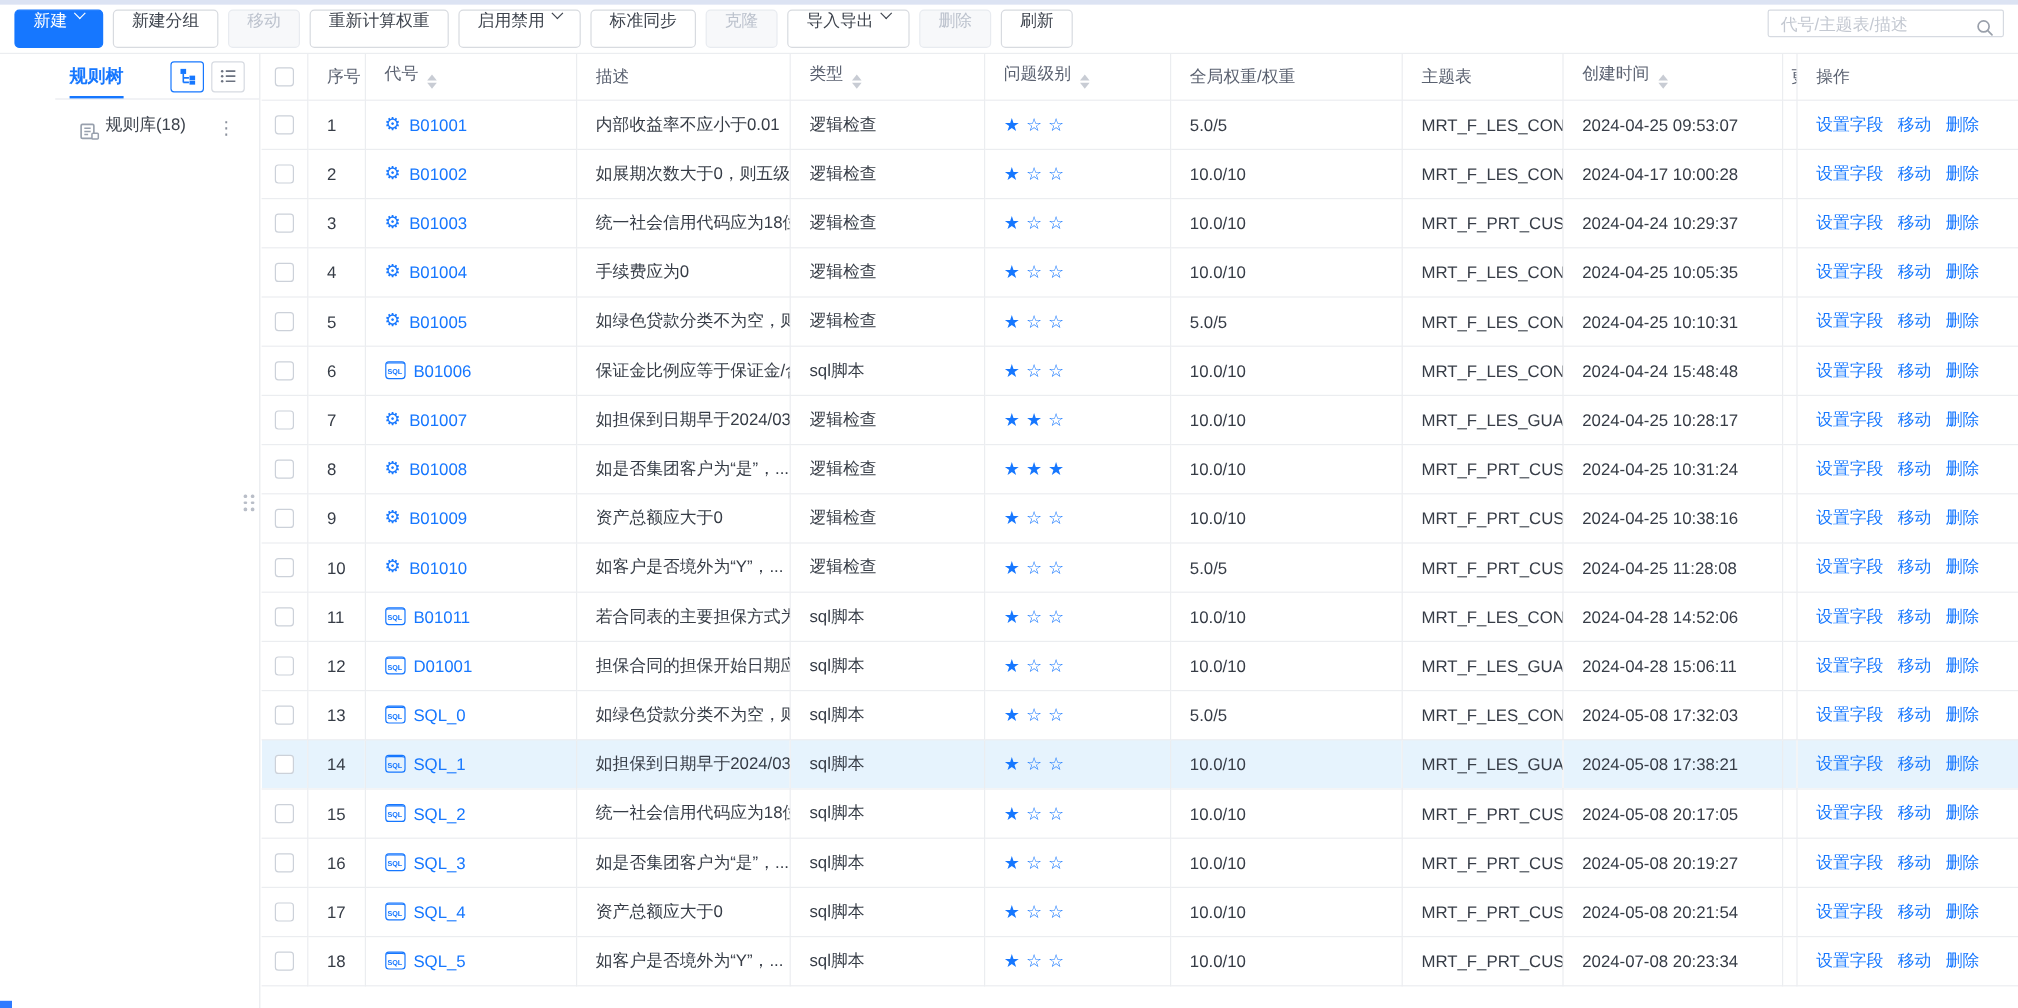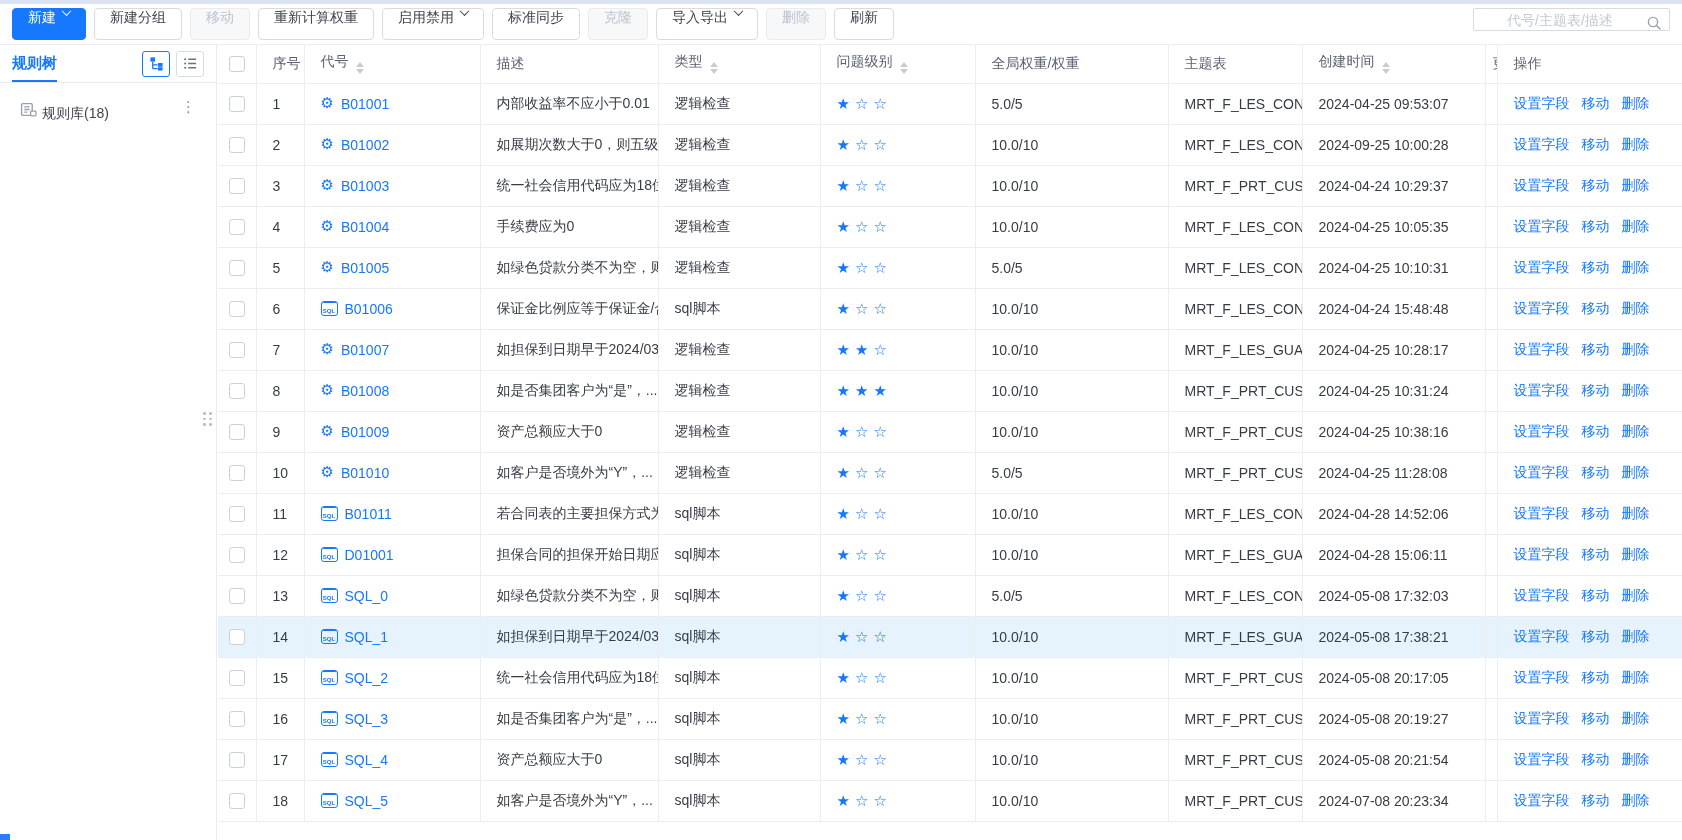--- a/index.html
+++ b/index.html
@@ -10,37 +10,37 @@
   .topbar { position:absolute; left:0; top:4px; width:1682px; height:41px;
     display:flex; align-items:center; padding:0 12px; border-bottom:1px solid #ebedf0; background:#fff; }
   .btn { height:32px; padding:0 15px; margin-right:8px; border:1px solid #d8dbe0; border-radius:4px;
     background:#fff; color:#3d434d; font-size:14px; display:inline-flex; gap:7px;
     cursor:pointer; white-space:nowrap; font-family:inherit; }
   .btn.primary { background:#1677ff; border-color:#1677ff; color:#fff; }
   .btn.disabled { color:#bcc2cd; background:#f7f8fa; border-color:#e8ebf0; cursor:default; }
   .chev { width:7px; height:7px; border-right:1.4px solid currentColor; border-bottom:1.4px solid currentColor;
     transform:rotate(45deg) translate(-1px,-1px); display:inline-block; }
   .searchbox { position:absolute; right:12px; top:8px; width:197px; height:23px;
-    border:1px solid #d6dae1; border-radius:2px; background:#fff;padding-left:23px; }
+    border:1px solid #d6dae1; border-radius:2px; background:#fff; }
   .searchbox input { width:100%; height:100%; border:none; outline:none; padding:0 30px 0 10px;
     font-size:14px; color:#3d434d; background:transparent; font-family:inherit; }
   .searchbox input::placeholder { color:#c3c8d1; }
   .search-ico { position:absolute; right:7px; top:6px; }
   
   .sidebar { position:absolute; left:0; top:45px; width:217px; height:795px;
-    border-right:1px solid #e8eaee; background:#fff; }
+    border-right:1px solid #e8eaee; background:#fff;padding-left:46px; }
   .side-head { height:38px; border-bottom:1px solid #e8eaee; display:flex; align-items:center; padding:0 12px; position:relative; }
   .side-tab { color:#1677ff; font-size:15px; font-weight:700; position:relative; height:100%; display:flex; align-items:center; }
   .side-tab::after { content:""; position:absolute; left:0; bottom:0; width:100%; height:2px; background:#1677ff; }
   .view-toggle { margin-left:auto; display:flex; gap:6px; }
   .vt-btn { width:28px; height:26px; border-radius:3px; display:flex; align-items:center; justify-content:center;
     background:#fff; cursor:pointer; }
   .vt-btn.active { border:1px solid #1677ff; }
   .vt-btn.plain  { border:1px solid #d6dae1; }
-  .tree-row { margin-top:12px; height:28px; display:flex; align-items:flex-end; padding-left:42px; position:relative;
+  .tree-row { margin-top:12px; height:28px; display:flex; align-items:flex-start; padding-left:42px; position:relative;
     font-size:14px; color:#3d434d; cursor:pointer; }
   .tree-row .t-ico { position:absolute; left:20px; top:6px; }
   .tree-dots { position:absolute; right:20px; top:3px; color:#8a909c; font-size:15px;
     letter-spacing:0; cursor:pointer; font-family:"DejaVu Sans",sans-serif; }
   .drag-handle { position:absolute; left:203px; top:412px; display:grid;
     grid-template-columns:repeat(2,3px); grid-gap:3px; }
   .drag-handle i { width:2.5px; height:2.5px; background:#b9bec8; border-radius:50%; }
   
   .grid-wrap { position:absolute; left:218px; top:45px; width:1464px; }
   table { border-collapse:collapse; table-layout:fixed; width:1464px; }
@@ -234,21 +234,21 @@
             <span class="code-cell">
               <span class="gear-ico">⚙</span>
               <a class="lnk">B01002</a>
             </span>
           </td>
           <td>如展期次数大于0，则五级...</td>
           <td>逻辑检查</td>
           <td><span class="stars">★☆☆</span></td>
           <td>10.0/10</td>
           <td>MRT_F_LES_CONT...</td>
-          <td>2024-09-25 10:00:28</td>
+          <td>2024-04-17 10:00:28</td>
           <td class="sliver"></td>
           <td class="ops"><a class="lnk">设置字段</a><a class="lnk">移动</a><a class="lnk">删除</a></td>
         </tr>
         <tr>
           <td class="c-check">
             <div class="cbx"></div>
           </td>
           <td>3</td>
           <td>
             <span class="code-cell">

